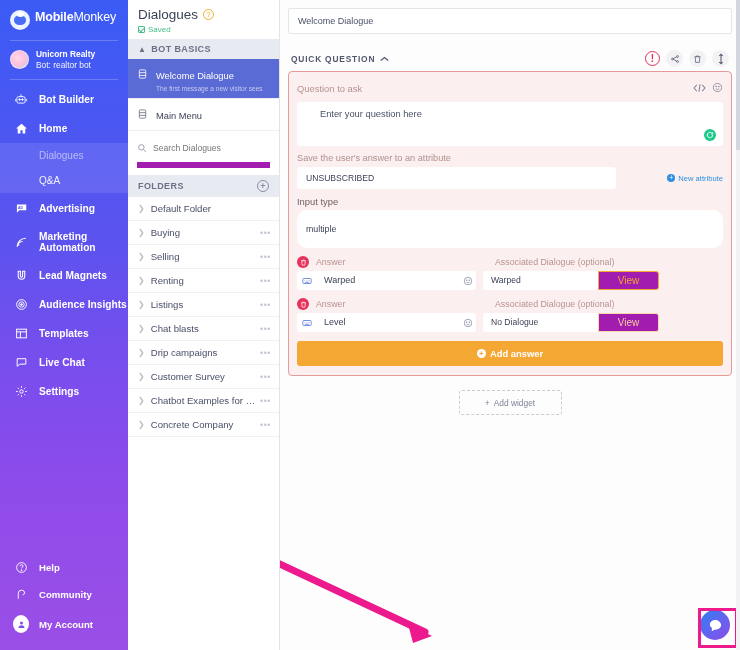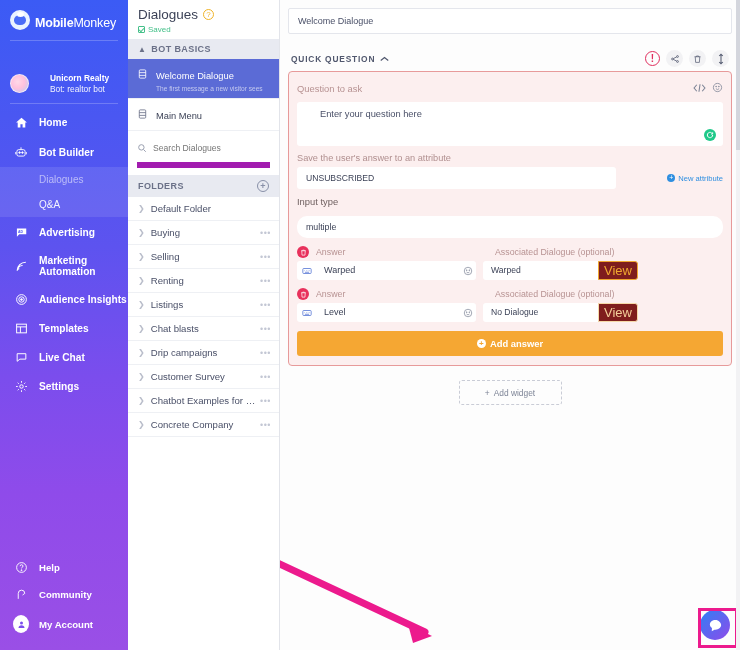--- a/index.html
+++ b/index.html
@@ -10,29 +10,29 @@
     position:relative;
   }
   .app { display:flex; width:740px; height:650px; position:relative; }
 
   
   .sidebar {
     width:128px; height:650px; flex:0 0 128px;
     background: linear-gradient(180deg,#3b5bf5 0%, #4a57f2 18%, #5d53ef 38%, #7b4ded 58%, #8f4bea 76%, #9a4fe6 100%);
     color:#fff; position:relative; display:flex; flex-direction:column;
   }
-  .brand { display:flex; align-items:flex-end; gap:5px; padding:10px 8px 10px 10px; }
+  .brand { display:flex; align-items:flex-start; gap:5px; padding:10px 8px 10px 10px; }
   .brand-logo { width:20px; height:20px; border-radius:50%; background:#eaf3ff; position:relative; flex:0 0 20px;}
   .brand-logo:before{content:"";position:absolute;left:4px;top:5px;width:12px;height:10px;border-radius:50% 50% 45% 45%;background:#4a6cf7;}
   .brand-logo:after{content:"";position:absolute;left:7px;top:2px;width:7px;height:5px;border-radius:50%;background:#fff;}
   .brand-name { font-size:12.5px; font-weight:bold; letter-spacing:-.2px; white-space:nowrap;}
   .brand-name .lt { font-weight:normal; }
   .divider { height:1px; background:rgba(255,255,255,.22); margin:0 10px; }
 
-  .acct { display:flex; align-items:center; gap:21px; padding:8px 8px 9px 10px;margin-top:24px; }
+  .acct { display:flex; align-items:center; gap:7px; padding:8px 8px 9px 10px; }
   .avatar { width:19px;height:19px;border-radius:50%;flex:0 0 19px;
     background:radial-gradient(circle at 40% 40%, #ffd9e8 0%, #ffc2dd 45%, #b9cdf5 100%);
     border:1px solid rgba(255,255,255,.6);}
   .acct-txt { line-height:1.25; }
   .acct-txt .l1 { font-size:8.4px; font-weight:bold; }
   .acct-txt .l2 { font-size:8.4px; opacity:.92; }
 
   .nav { margin-top:4px; }
   .nav-item { display:flex; align-items:center; gap:10px; padding:8px 0 8px 13px; font-size:10.2px; font-weight:bold; cursor:pointer; }
   .nav-item .ico { width:16px; display:flex; align-items:center; justify-content:center; flex:0 0 16px;}
@@ -97,34 +97,34 @@
   .refresh { position:absolute; right:7px; bottom:5px; width:12px;height:12px;border-radius:50%;background:#1fc98a;
     display:flex;align-items:center;justify-content:center;}
 
   .sublabel { font-size:9.2px; color:#b08f8f; margin-top:7px; }
   .attr-row { display:flex; align-items:center; gap:8px; margin-top:4px; }
   .attr-input { flex:1; background:#fff; border-radius:3px; padding:6px 9px; font-size:8.6px; color:#3c4257; }
   .newattr { font-size:7.6px; color:#2f8fe0; display:flex; align-items:center; gap:3px; white-space:nowrap;margin-left:43px;}
   .plus-blue { width:8px;height:8px;border-radius:50%;background:#2f8fe0;color:#fff;font-size:7px;line-height:8px;text-align:center;}
 
   .itype-label { font-size:9.4px; color:#6f6060; margin-top:7px; }
-  .itype-box { background:#fff; border-radius:10px; padding:6px 9px; font-size:8.8px; color:#3c4257; margin-top:9px;}
+  .itype-box { background:#fff; border-radius:10px; padding:14px 9px; font-size:8.8px; color:#3c4257; margin-top:3px;}
 
   .ans-block { margin-top:8px; }
   .ans-head { display:flex; align-items:center; gap:7px; }
   .trash-red { width:12px;height:12px;border-radius:50%;background:#e8315c;display:flex;align-items:center;justify-content:center;flex:0 0 12px;}
   .ans-lbl { font-size:8.8px; color:#b79292; width:172px; }
   .ad-lbl { font-size:8.8px; color:#b79292; }
   .ans-fields { display:flex; align-items:center; gap:0; margin-top:3px; }
   .kb { width:19px;height:19px;background:#fff;border-radius:3px 0 0 3px;display:flex;align-items:center;justify-content:center;flex:0 0 19px;}
   .ans-in { background:#fff; width:143px; padding:5px 8px; font-size:9px; color:#3c4257; height:19px; line-height:9px;}
   .emoji { width:17px;height:19px;background:#fff;border-radius:0 3px 3px 0;display:flex;align-items:center;justify-content:center;flex:0 0 17px;color:#7d8496;}
   .ad-in { background:#fff; width:115px; margin-left:7px; padding:5px 8px; font-size:8.6px; color:#3c4257; height:19px; line-height:9px; border-radius:3px 0 0 3px;}
-  .view-btn { width:40px; height:19px; border:1px solid #f0a830; color:#f0a830; background:#7f1d1d;
-    font-size:13px; display:flex; align-items:center; justify-content:center; border-radius:0 3px 3px 0; cursor:pointer;}
+  .view-btn { width:61px; height:19px; border:1px solid #f0a830; color:#f0a830; background:#a21caf;
+    font-size:10px; display:flex; align-items:center; justify-content:center; border-radius:0 3px 3px 0; cursor:pointer;}
   .view-btn.dim { border-color:#f6d9a8; color:#f3cf9a; }
 
   .add-answer { margin-top:9px; background:#f5a733; color:#fff; text-align:center; border-radius:3px;
     padding:7px 0; font-size:9.4px; font-weight:bold; cursor:pointer; display:flex; align-items:center; justify-content:center; gap:4px;}
   .wplus { width:9px;height:9px;border-radius:50%;background:#fff;color:#f5a733;font-size:8px;line-height:9px;text-align:center;font-weight:bold;}
 
   .add-widget { margin:14px auto 0 auto; width:103px; height:25px; border:1px dashed #c9ccd6; border-radius:3px;
     display:flex; align-items:center; justify-content:center; gap:4px; font-size:8.4px; color:#7d8496; cursor:pointer;}
 
   
@@ -152,37 +152,37 @@
       <div class="acct-txt">
         <div class="l1">Unicorn Realty</div>
         <div class="l2">Bot: realtor bot</div>
       </div>
     </div>
     <div class="divider"></div>
 
     <div class="nav">
       <div class="nav-item">
         <span class="ico">
-          <svg width="13" height="13" viewBox="0 0 24 24" fill="#fff">
-              <path d="M12 3 2 12h3v9h5v-6h4v6h5v-9h3z"></path>
-            </svg>
-        </span>
-        <span>Home</span>
-      </div>
-      <div class="nav-item">
-        <span class="ico">
           <svg width="14" height="14" viewBox="0 0 24 24" fill="none" stroke="#fff" stroke-width="1.6">
             <rect x="5" y="8" width="14" height="11" rx="3"></rect>
               <circle cx="9.5" cy="13" r="1.3" fill="#fff"></circle>
               <circle cx="14.5" cy="13" r="1.3" fill="#fff"></circle>
             <path d="M12 4v4M3 12v4M21 12v4"></path>
             </svg>
         </span>
         <span>Bot Builder</span>
       </div>
+      <div class="nav-item">
+        <span class="ico">
+          <svg width="13" height="13" viewBox="0 0 24 24" fill="#fff">
+              <path d="M12 3 2 12h3v9h5v-6h4v6h5v-9h3z"></path>
+            </svg>
+        </span>
+        <span>Home</span>
+      </div>
 
       <div class="sub">
         <div class="sub-item active">Dialogues</div>
         <div class="sub-item">Q&amp;A</div>
       </div>
 
       <div class="nav-item">
         <span class="ico">
           <svg width="14" height="14" viewBox="0 0 24 24" fill="#fff">
               <path d="M3 6h18v10H9l-4 4V6z"></path>
@@ -191,20 +191,28 @@
         </span>
         <span>Advertising</span>
       </div>
       <div class="nav-item">
         <span class="ico">
           <svg width="13" height="13" viewBox="0 0 24 24" fill="none" stroke="#fff" stroke-width="2">
               <path d="M4 20a16 16 0 0 1 16-16M4 20a10 10 0 0 1 10-10M4 20a4 4 0 0 1 4-4"></path>
             </svg>
         </span>
         <span>Marketing Automation</span>
+      </div>
+      <div class="nav-item">
+        <span class="ico">
+          <svg width="13" height="13" viewBox="0 0 24 24" fill="none" stroke="#fff" stroke-width="2">
+              <path d="M6 4v9a6 6 0 0 0 12 0V4h-4v9a2 2 0 0 1-4 0V4z"></path>
+            </svg>
+        </span>
+        <span>Lead Magnets</span>
       </div>
       <div class="nav-item">
         <span class="ico">
           <svg width="13" height="13" viewBox="0 0 24 24" fill="none" stroke="#fff" stroke-width="1.8">
               <circle cx="12" cy="12" r="9"></circle>
               <circle cx="12" cy="12" r="5"></circle>
               <circle cx="12" cy="12" r="1.6" fill="#fff"></circle>
             </svg>
         </span>
         <span>Audience Insights</span>

